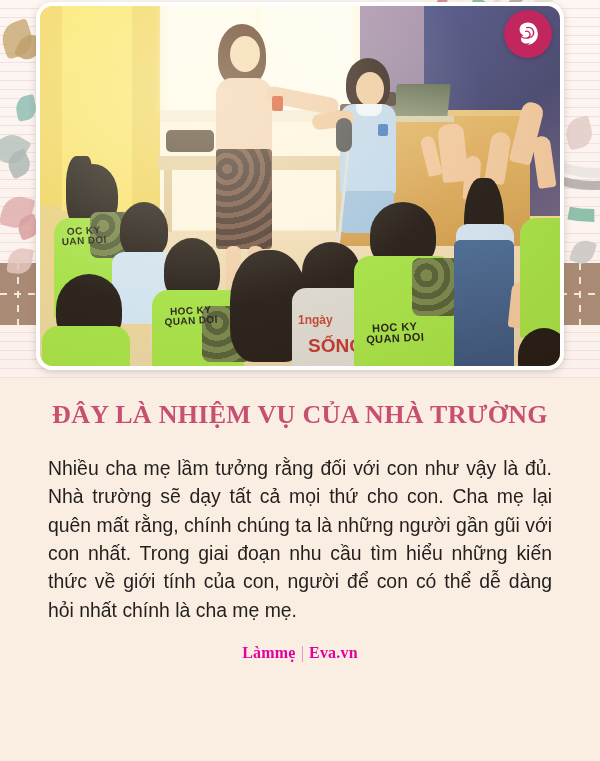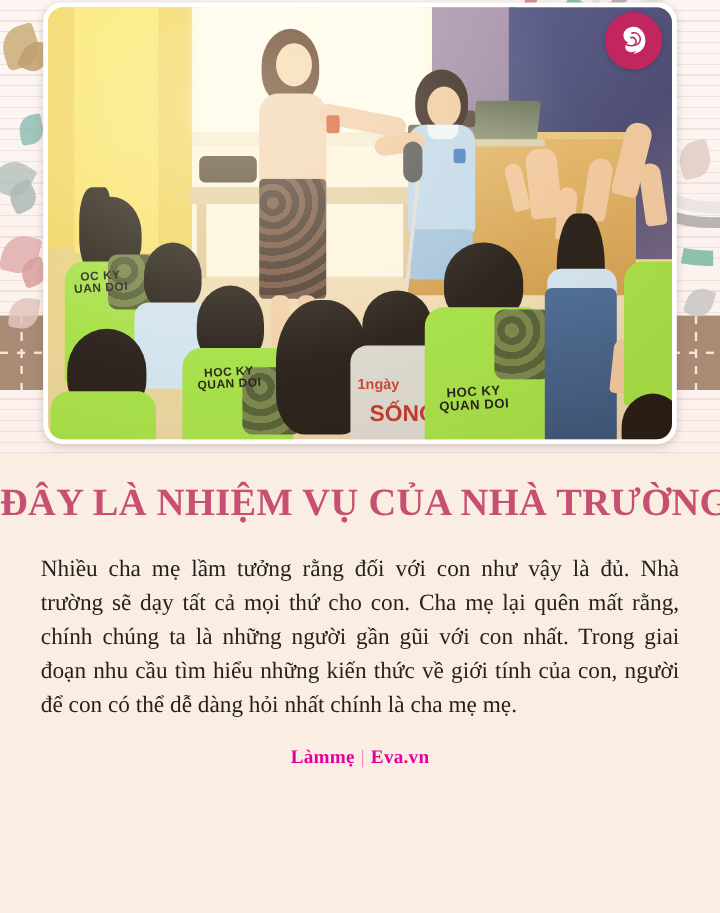--- a/index.html
+++ b/index.html
@@ -245,29 +245,29 @@
     top: 378px;
     width: 600px;
     height: 383px;
     background: #faeee3;
   }
   .headline {
     margin: 22px 0 0 0;
     text-align: center;
     font-family: "Liberation Serif", serif;
     font-weight: bold;
-    font-size: 32px;
+    font-size: 26px;
     letter-spacing: .3px;
     color: #c74f71;
     white-space: nowrap;
   }
   .para {
     margin: 0;
-    padding: 0 34px;
-    font-family: Liberation Serif, serif;
+    padding: 0 48px;
+    font-family: Liberation Sans, sans-serif;
     font-size: 19.4px;
     line-height: 1.46;
     color: #231f1d;
     text-align: justify;
     text-justify: inter-word;
   }
   .para.first { margin-top: 24px; }
   .para.second { margin-top: 26px; }
   .credit {
     margin-top: 20px;

